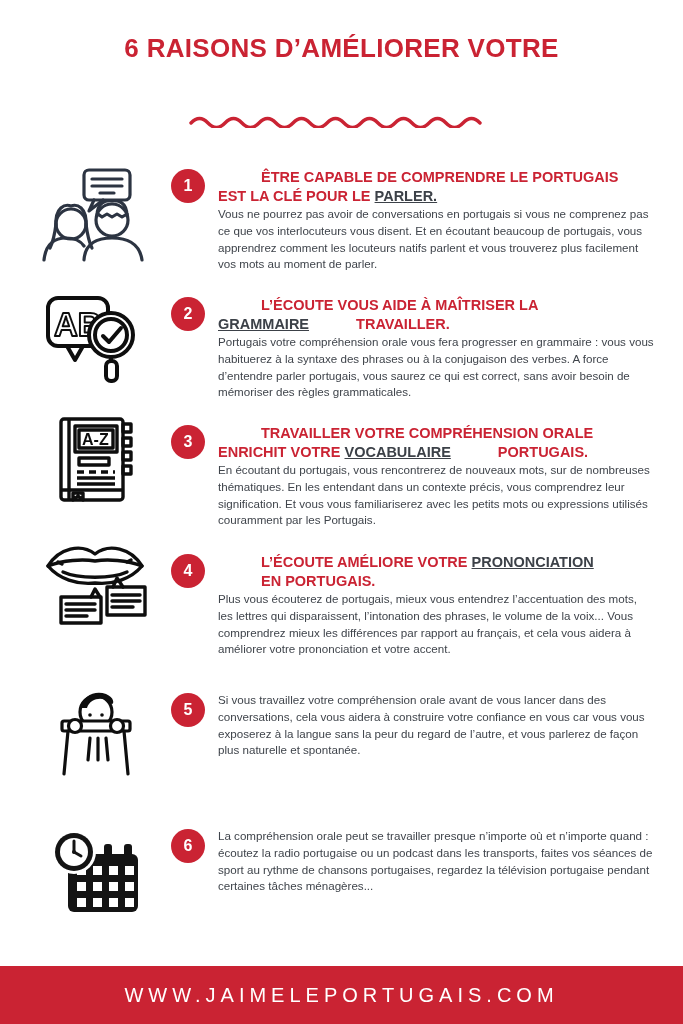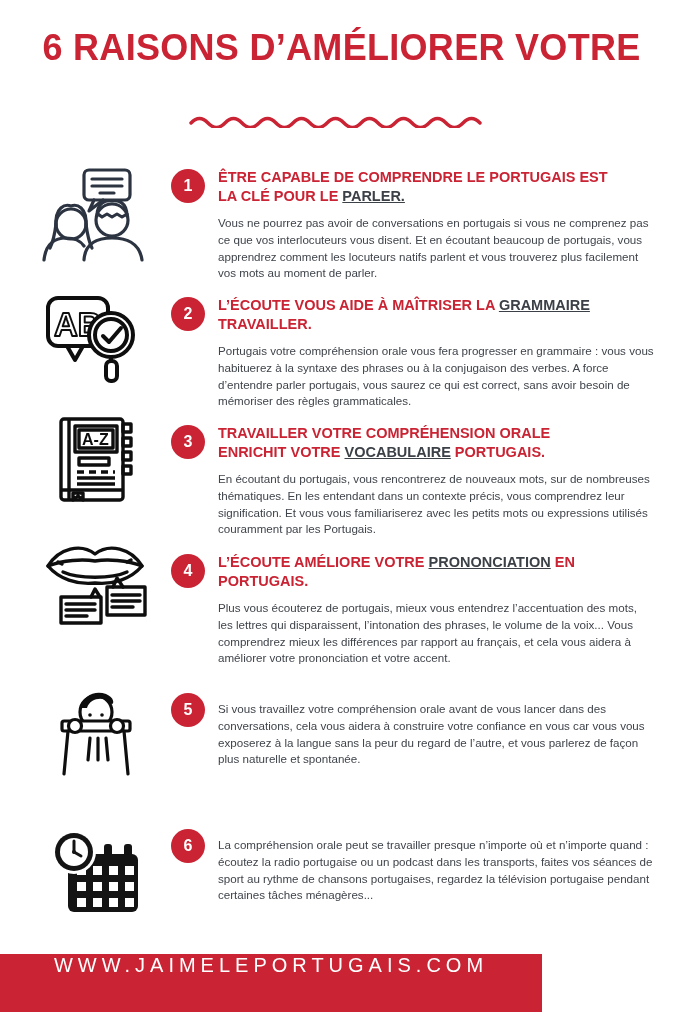--- a/index.html
+++ b/index.html
@@ -14,21 +14,21 @@
     width:683px;height:1024px;
     background:#ffffff;
     font-family:"Liberation Sans",sans-serif;
     overflow:hidden;
   }
   .title{
     position:absolute;top:31px;left:20px;right:20px;
     text-align:center;
     color:var(--red);
     font-weight:bold;
-    font-size:36px;line-height:34px;
+    font-size:26px;line-height:34px;
     letter-spacing:0.3px;
   }
   .wave-wrap{
     position:absolute;top:112px;left:0;width:683px;
     display:flex;justify-content:center;
   }
   .section{position:absolute;left:0;width:683px;}
   .icon-box{
     position:absolute;left:36px;width:120px;height:108px;
     display:flex;align-items:flex-start;justify-content:center;
@@ -38,32 +38,31 @@
     width:34px;height:34px;border-radius:50%;
     background:var(--red);color:#ffffff;
     font-weight:bold;font-size:16px;
     display:flex;align-items:center;justify-content:center;
   }
   .content{position:absolute;left:218px;top:0;width:448px;}
   .heading{
     font-weight:bold;font-size:14.5px;line-height:19px;
     max-width:402px;color:var(--red);
   }
-  .heading .seg-red{color:var(--red);}
+  .heading .seg-red{color:var(--red);margin-left:43px;}
   .heading .seg-dark{color:var(--dark);text-decoration:underline;}
   .body-text{
-    margin-top:9px;
     font-size:11.6px;line-height:16.8px;
     color:var(--body);
     max-width:436px;
   }
   .footer{
-    position:absolute;left:0;bottom:12px;width:542px;height:58px;
+    position:absolute;left:0;bottom:0;width:683px;height:58px;
     background:var(--red);
-    display:flex;justify-content:center;
+    display:flex;align-items:center;justify-content:center;
   }
   .footer-text{
     color:#ffffff;font-size:20px;letter-spacing:5px;
   }
 </style>
 </head>
 <body>
 
 <div class="poster">
 

